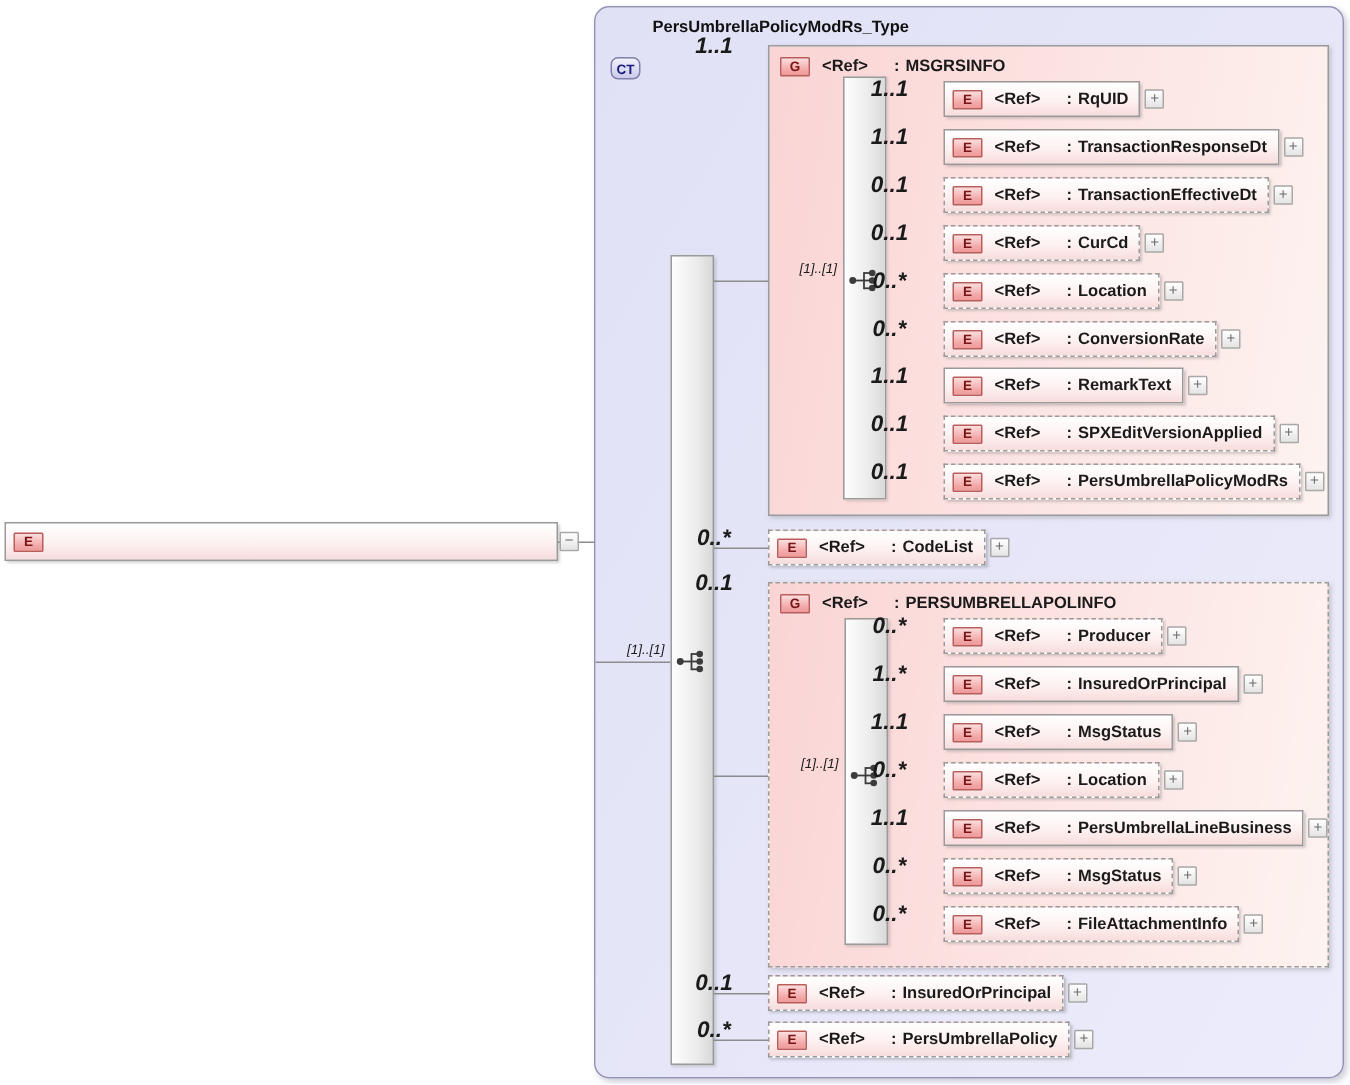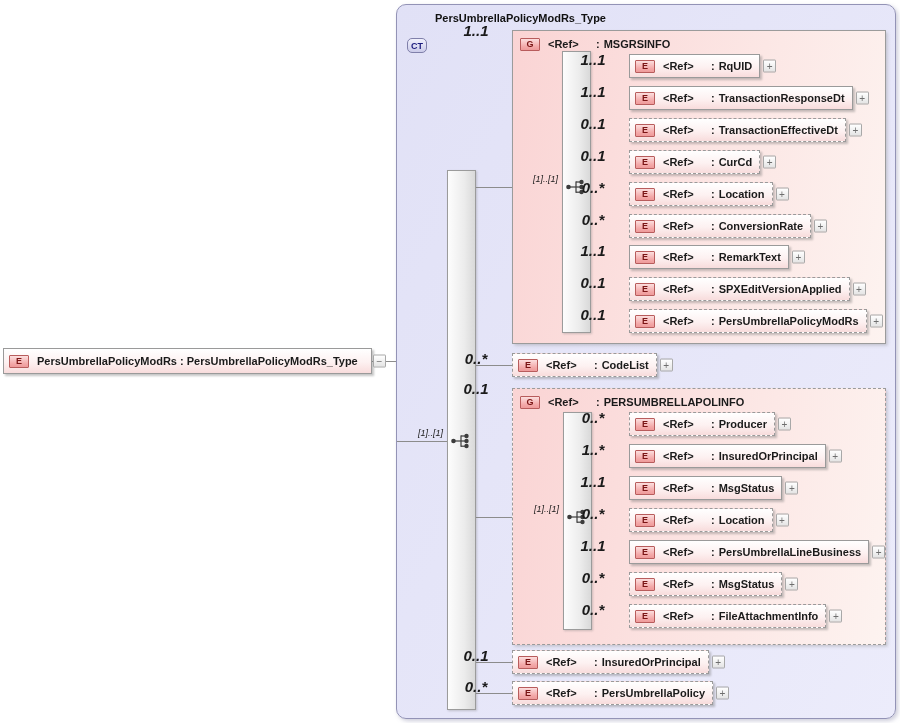--- a/index.html
+++ b/index.html
@@ -80,21 +80,20 @@
 </style>
 </head>
 <body>
 
 <div id="canvas">
 
   <div class="hline" style="left:372px;top:361px;width:24px;"></div>
 
   <div class="node root" style="left:3px;top:348px;">
     <span class="eicon">E</span>
-    <span>PersUmbrellaPolicyModRs : PersUmbrellaPolicyModRs_Type</span>
     <span class="minusbox">−</span>
   </div>
 
   <div class="ct">
     <span class="cticon">CT</span>
     <span class="cttitle">PersUmbrellaPolicyModRs_Type</span>
   </div>
 
   <div id="gen">
       <div class="hline" style="left: 397px; top: 441px; width: 50px;"></div>

